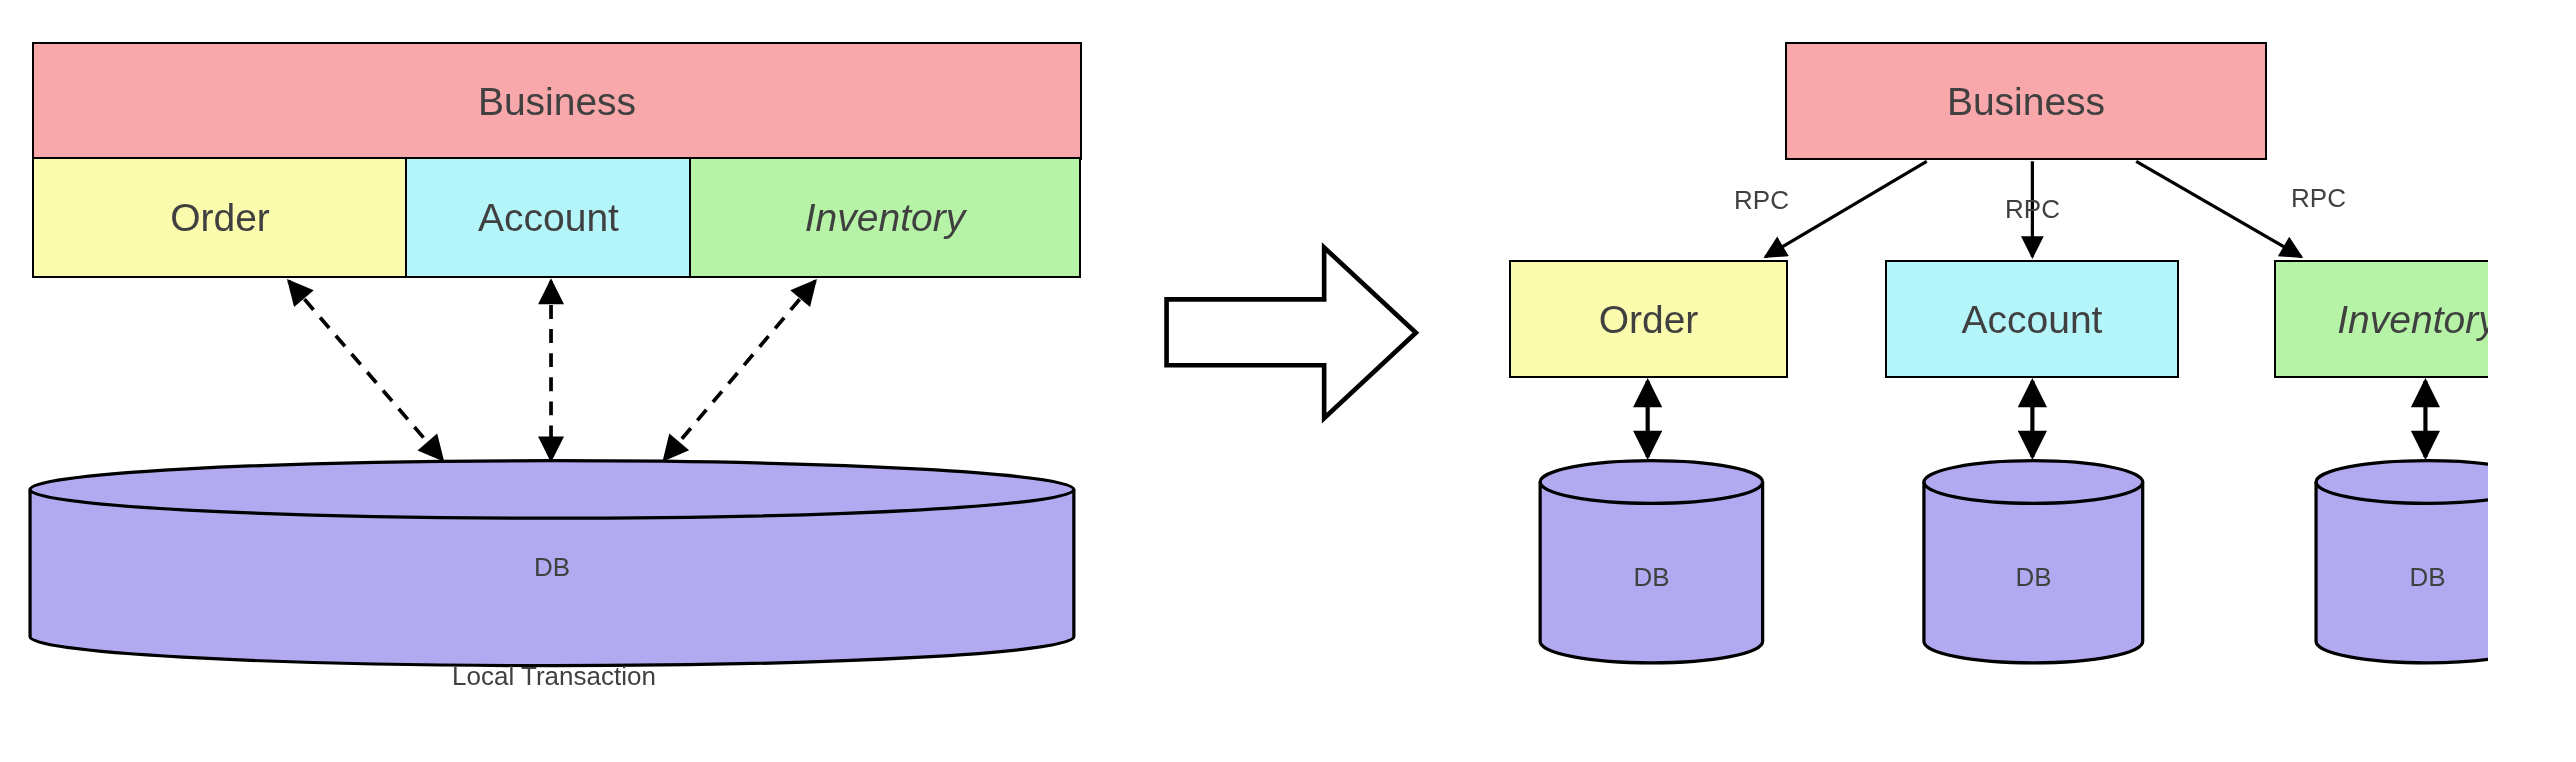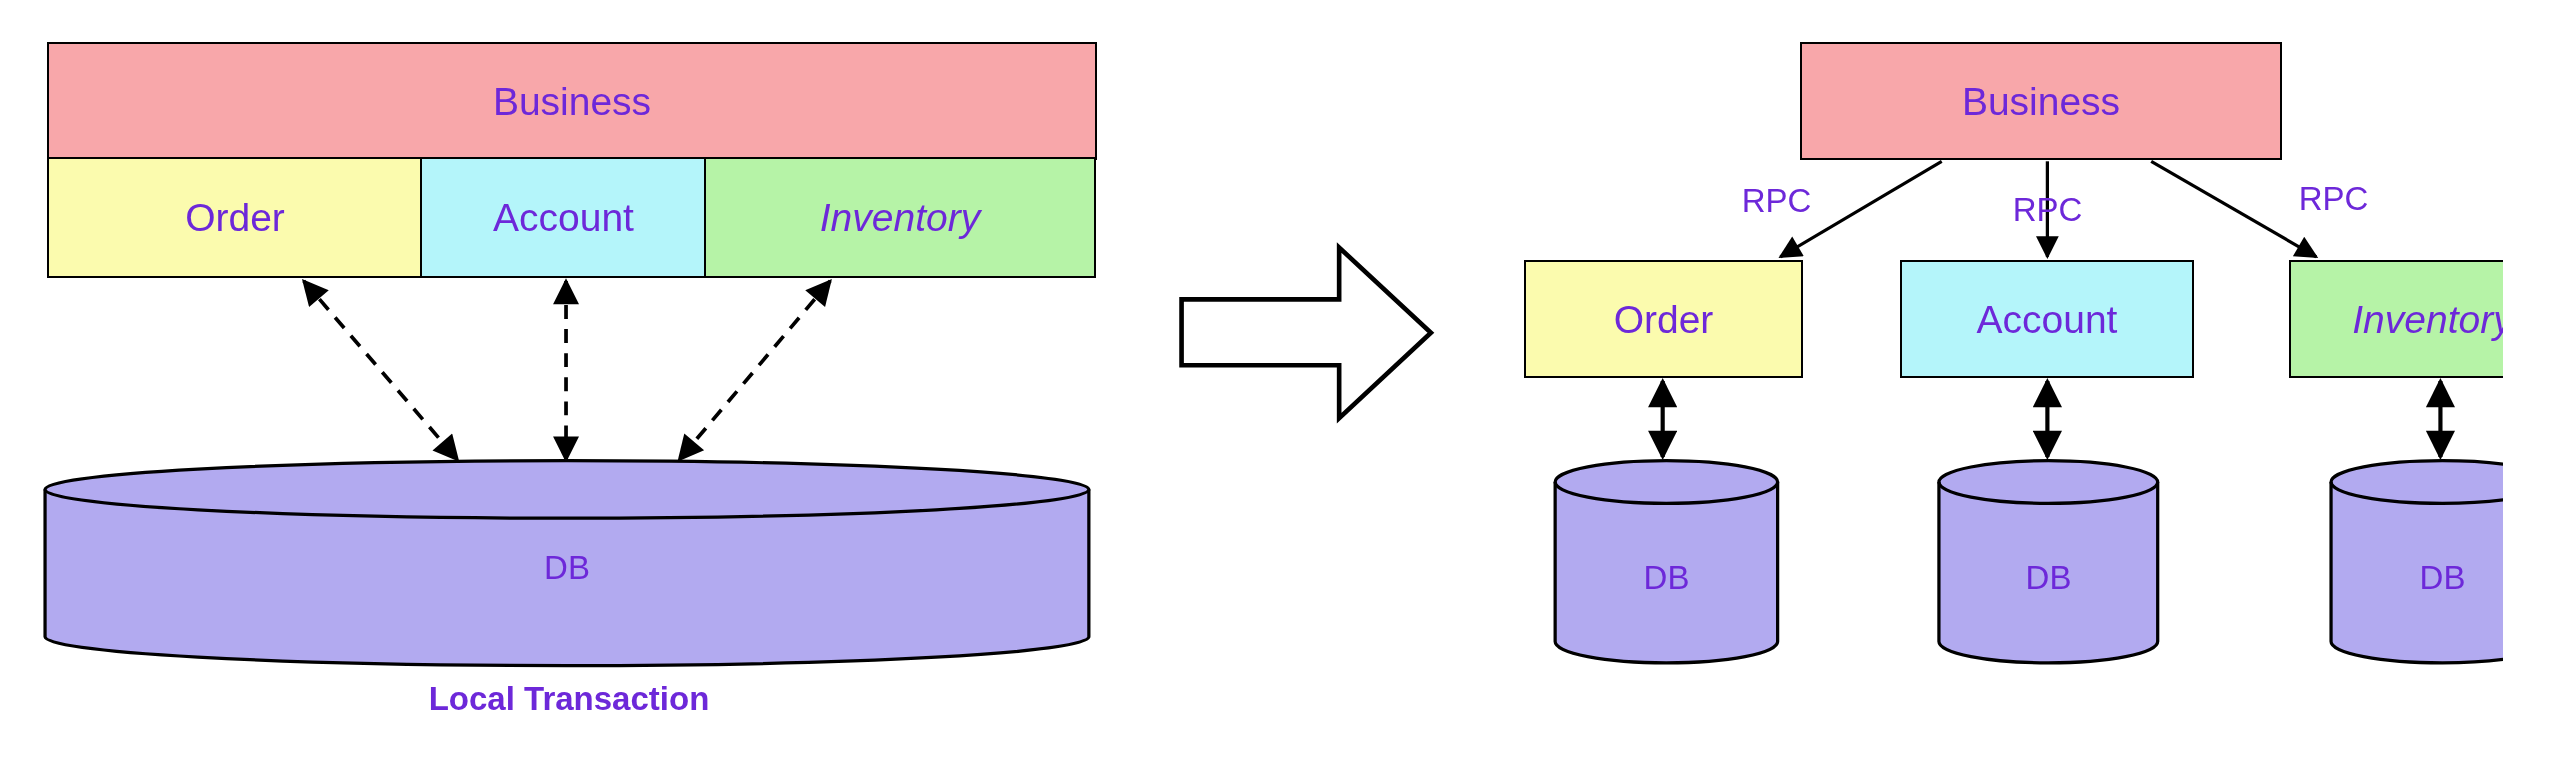--- a/index.html
+++ b/index.html
@@ -7,22 +7,21 @@
     padding: 0;
     background: #ffffff;
   }
   .canvas {
     position: relative;
     width: 2488px;
     height: 762px;
     background: #ffffff;
     overflow: hidden;
     font-family: "Liberation Sans", "DejaVu Sans", sans-serif;
-    color: #6d28d9;
-    margin-left: 15px;
+    color: #404040;
   }
   .shapes {
     position: absolute;
     left: 0;
     top: 0;
     z-index: 1;
   }
   .node {
     position: absolute;
     box-sizing: border-box;
@@ -32,21 +31,21 @@
     justify-content: center;
     font-size: 39px;
     line-height: 1;
     z-index: 2;
   }
   .lbl {
     position: absolute;
     display: flex;
     align-items: center;
     justify-content: center;
-    font-size: 33px;
+    font-size: 26px;
     line-height: 1;
     z-index: 3;
     white-space: nowrap;
   }
   .fill-business  { background: #f8a7aa; }
   .fill-order     { background: #fbfbae; }
   .fill-account   { background: #b4f5fa; }
   .fill-inventory { background: #b6f3a7; font-style: italic; }
 
   .edge       { stroke: #000000; fill: none; }
@@ -95,21 +94,21 @@
     <path class="cyl-body" d="M 2498,520 A 120 23 0 0 1 2738,520 L 2738,692 A 120 23 0 0 1 2498,692 Z"></path>
     <path class="cyl-rim" d="M 2498,520 A 120 23 0 0 0 2738,520"></path>
   </svg>
 
   <div class="node fill-business" style="left:32px; top:42px; width:1050px; height:118px;">Business</div>
   <div class="node fill-order" style="left:32px; top:157px; width:376px; height:121px;">Order</div>
   <div class="node fill-account" style="left:405px; top:157px; width:287px; height:121px;">Account</div>
   <div class="node fill-inventory" style="left:689px; top:157px; width:392px; height:121px;">Inventory</div>
 
   <div class="lbl" style="left:30px; top:516px; width:1044px; height:102px;">DB</div>
-  <div class="lbl" style="left:183px; top:674px; width:742px; height:48px;font-weight:bold;">Local Transaction</div>
+  <div class="lbl" style="left:183px; top:652px; width:742px; height:48px;">Local Transaction</div>
 
   <div class="node fill-business" style="left:1785px; top:42px; width:482px; height:118px;">Business</div>
 
   <div class="lbl" style="left:1678px; top:176px; width:167px; height:48px;">RPC</div>
   <div class="lbl" style="left:1949px; top:185px; width:167px; height:48px;">RPC</div>
   <div class="lbl" style="left:2235px; top:174px; width:167px; height:48px;">RPC</div>
 
   <div class="node fill-order" style="left:1509px; top:260px; width:279px; height:118px;">Order</div>
   <div class="node fill-account" style="left:1885px; top:260px; width:294px; height:118px;">Account</div>
   <div class="node fill-inventory" style="left:2274px; top:260px; width:287px; height:118px;">Inventory</div>

